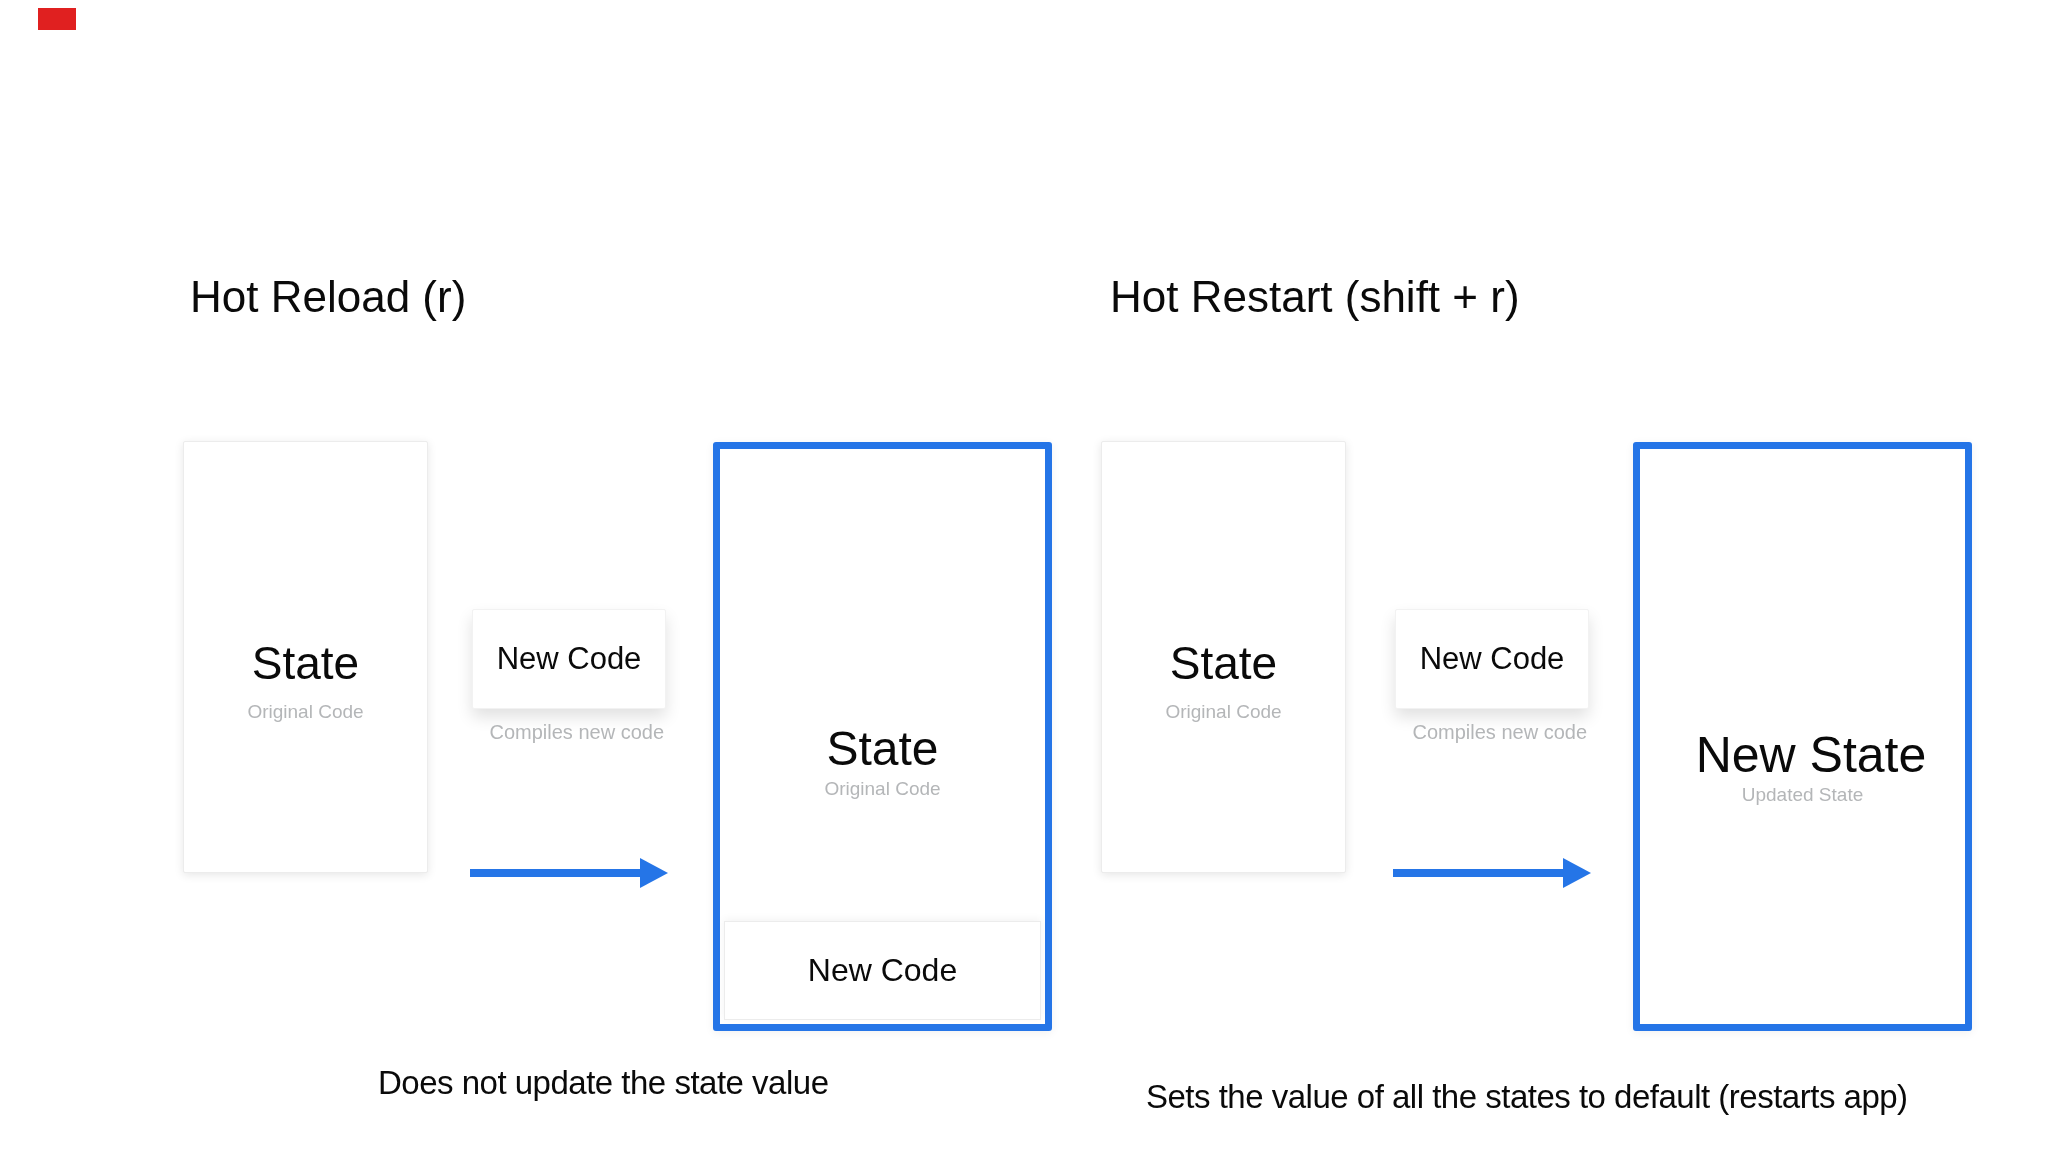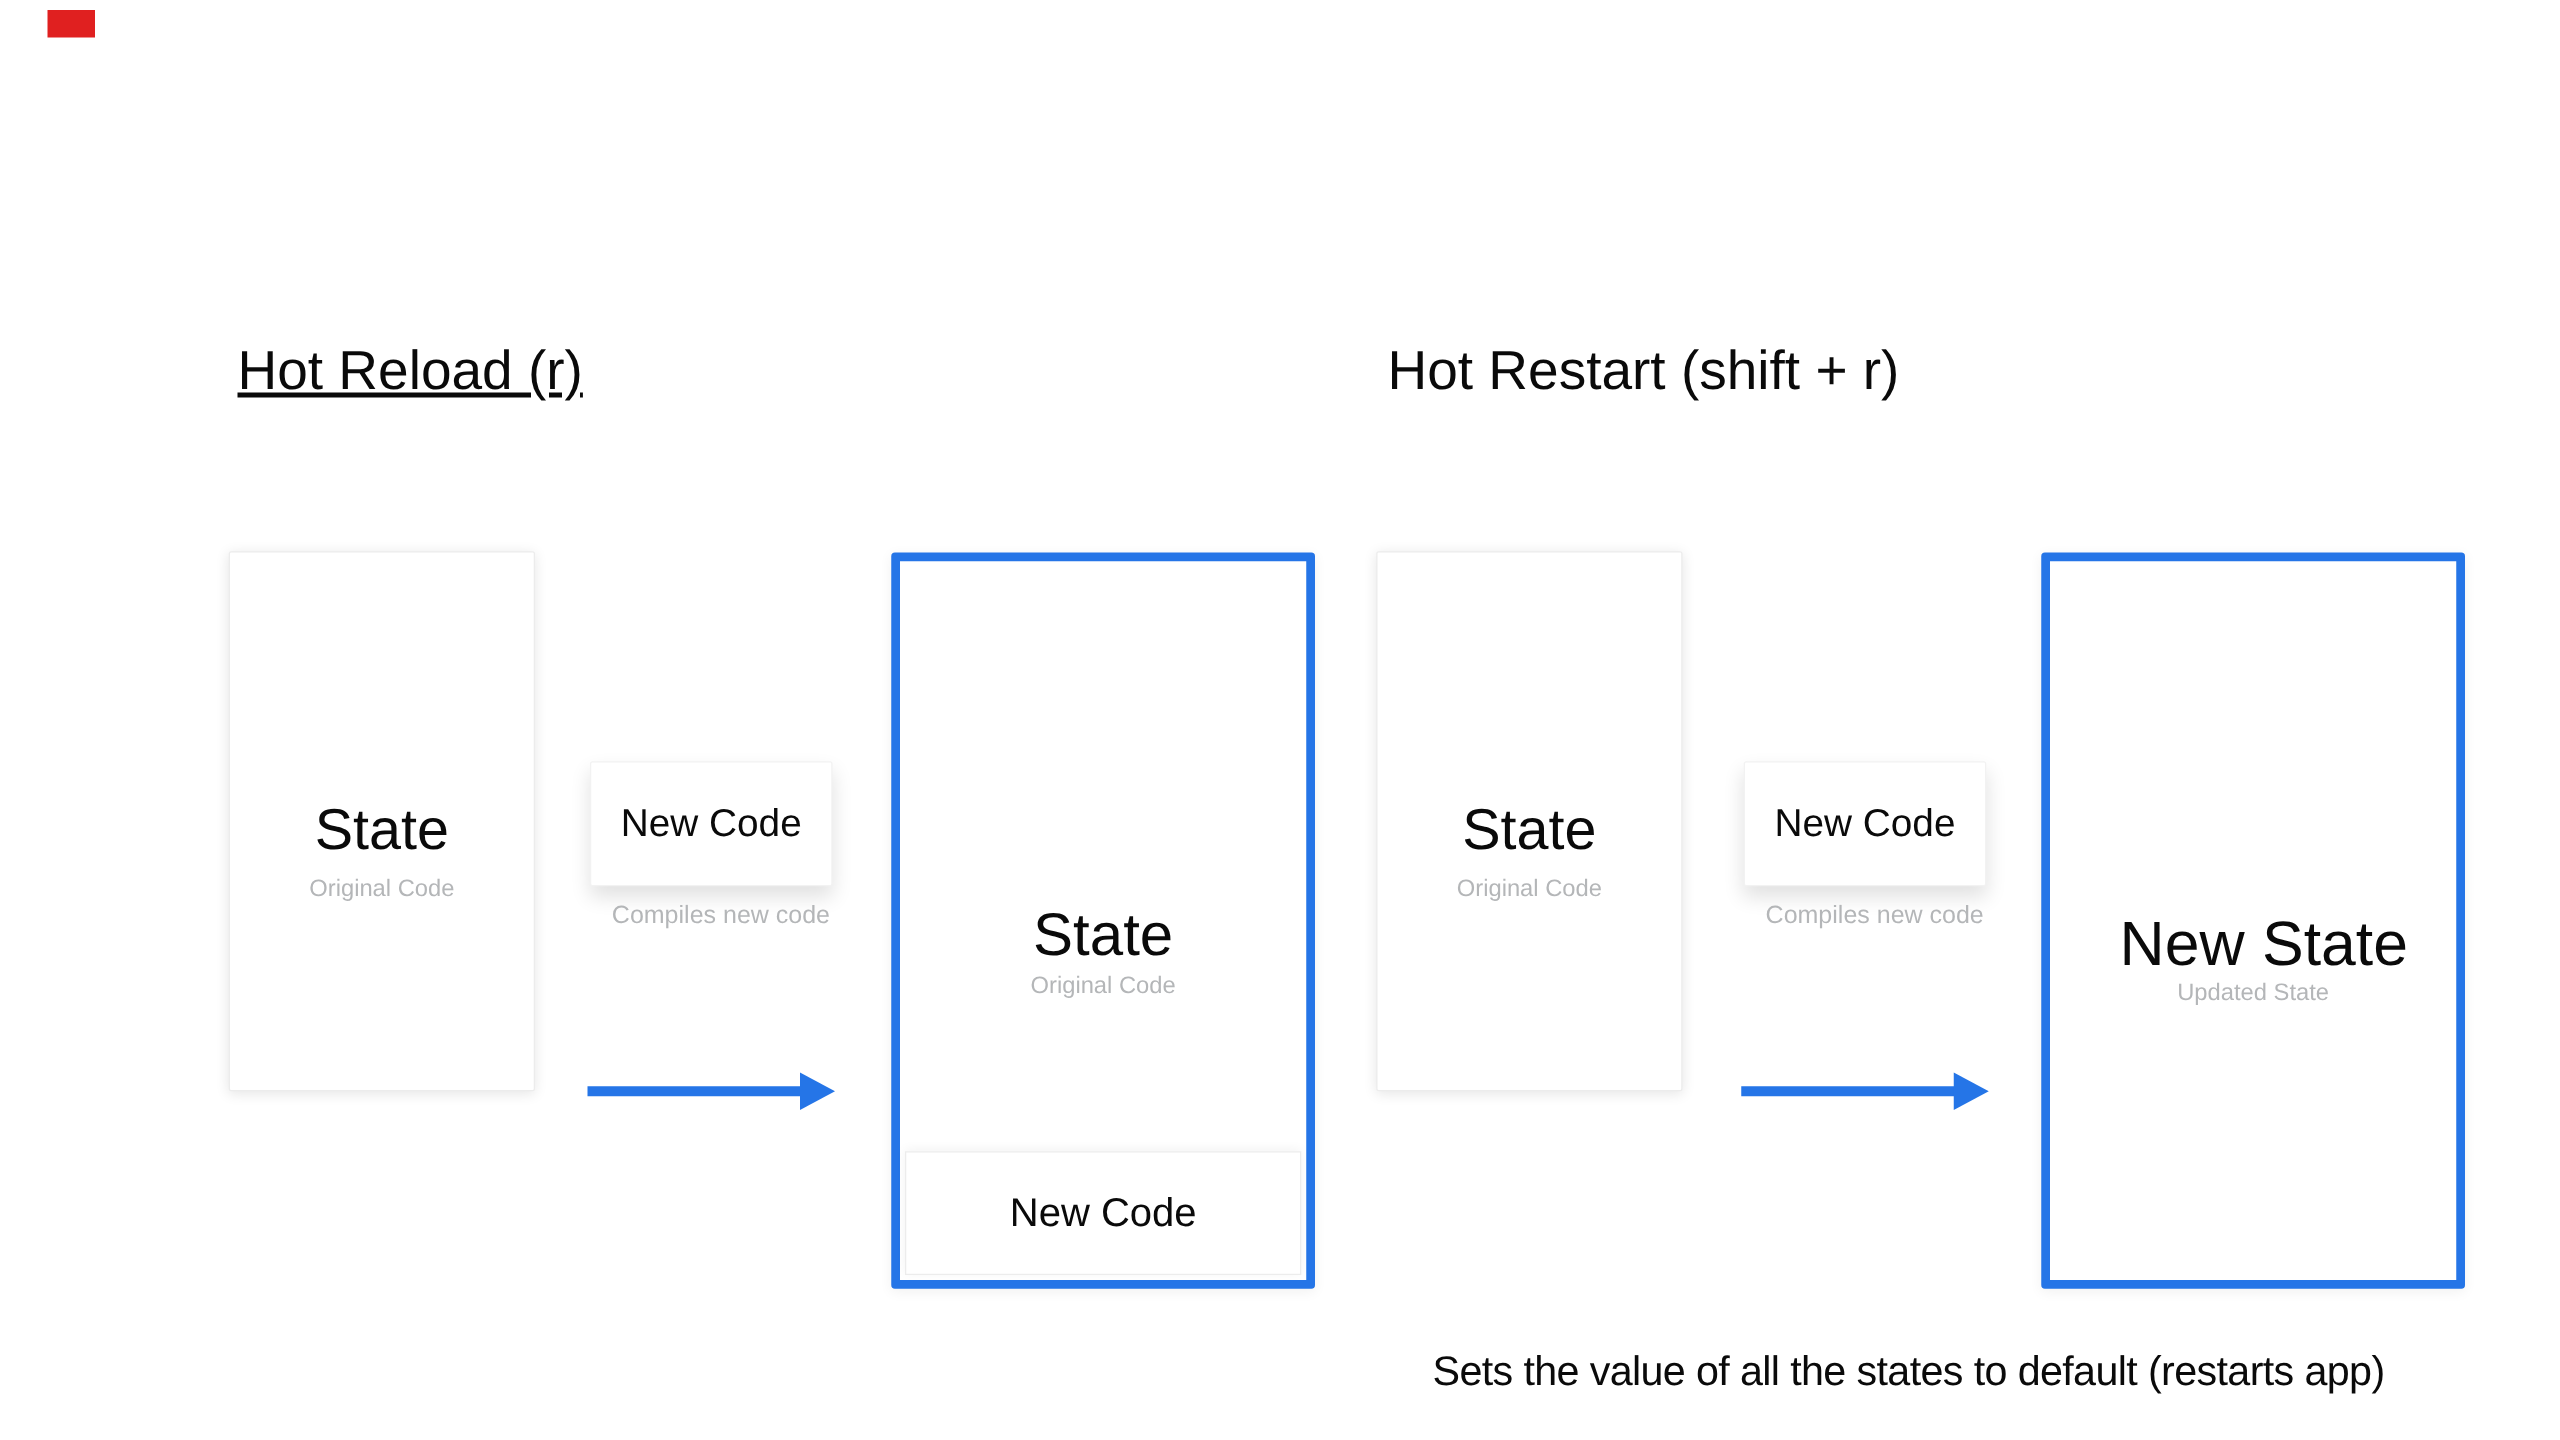--- a/index.html
+++ b/index.html
@@ -7,21 +7,21 @@
     position:relative;width:2048px;height:1152px;background:#ffffff;overflow:hidden;
     font-family:"Liberation Sans","DejaVu Sans",sans-serif;color:#000;
   }
   .abs{position:absolute;}
   #red-marker{left:38px;top:8px;width:38px;height:22px;background:var(--marker,#e02020);}
   #main-title{
     left:188px;top:86px;font-size:96px;line-height:1.2;letter-spacing:-1px;
     color:var(--title,#3f4246);white-space:nowrap;
   }
   .section-heading{font-size:44px;line-height:1.3;color:#0a0a0a;white-space:nowrap;}
-  #heading-reload{left:190px;top:268px;text-decoration:underline;}
+  #heading-reload{left:190px;top:268px;}
   #heading-restart{left:1110px;top:268px;}
 
   .phone{
     background:#fff;border:1px solid #ececec;border-radius:2px;
     box-shadow:0 2px 10px rgba(0,0,0,0.10);
   }
   #reload-source-phone{left:183px;top:441px;width:243px;height:430px;}
   #restart-source-phone{left:1101px;top:441px;width:243px;height:430px;}
   .phone-state{left:0;right:0;top:198px;text-align:center;font-size:46px;line-height:1;color:#0a0a0a;}
   .phone-code{left:0;right:0;top:260px;text-align:center;font-size:19px;line-height:1;color:var(--muted,#b4b6b8);}
@@ -96,20 +96,21 @@
   </div>
 
   <div id="reload-result-phone" class="abs result-phone">
     <div class="abs result-state">State</div>
     <div class="abs result-code">Original Code</div>
     <div class="bottom-panel">
       <span>New Code</span>
     </div>
   </div>
 
+  <div id="reload-caption" class="abs caption">Does not update the state value</div>
 
   <div id="restart-source-phone" class="abs phone">
     <div class="abs phone-state">State</div>
     <div class="abs phone-code">Original Code</div>
   </div>
 
   <div id="restart-newcode" class="abs newcode-box">
     <span>New Code</span>
   </div>
   <div id="restart-compile-note" class="abs compile-note">Compiles new code</div>

